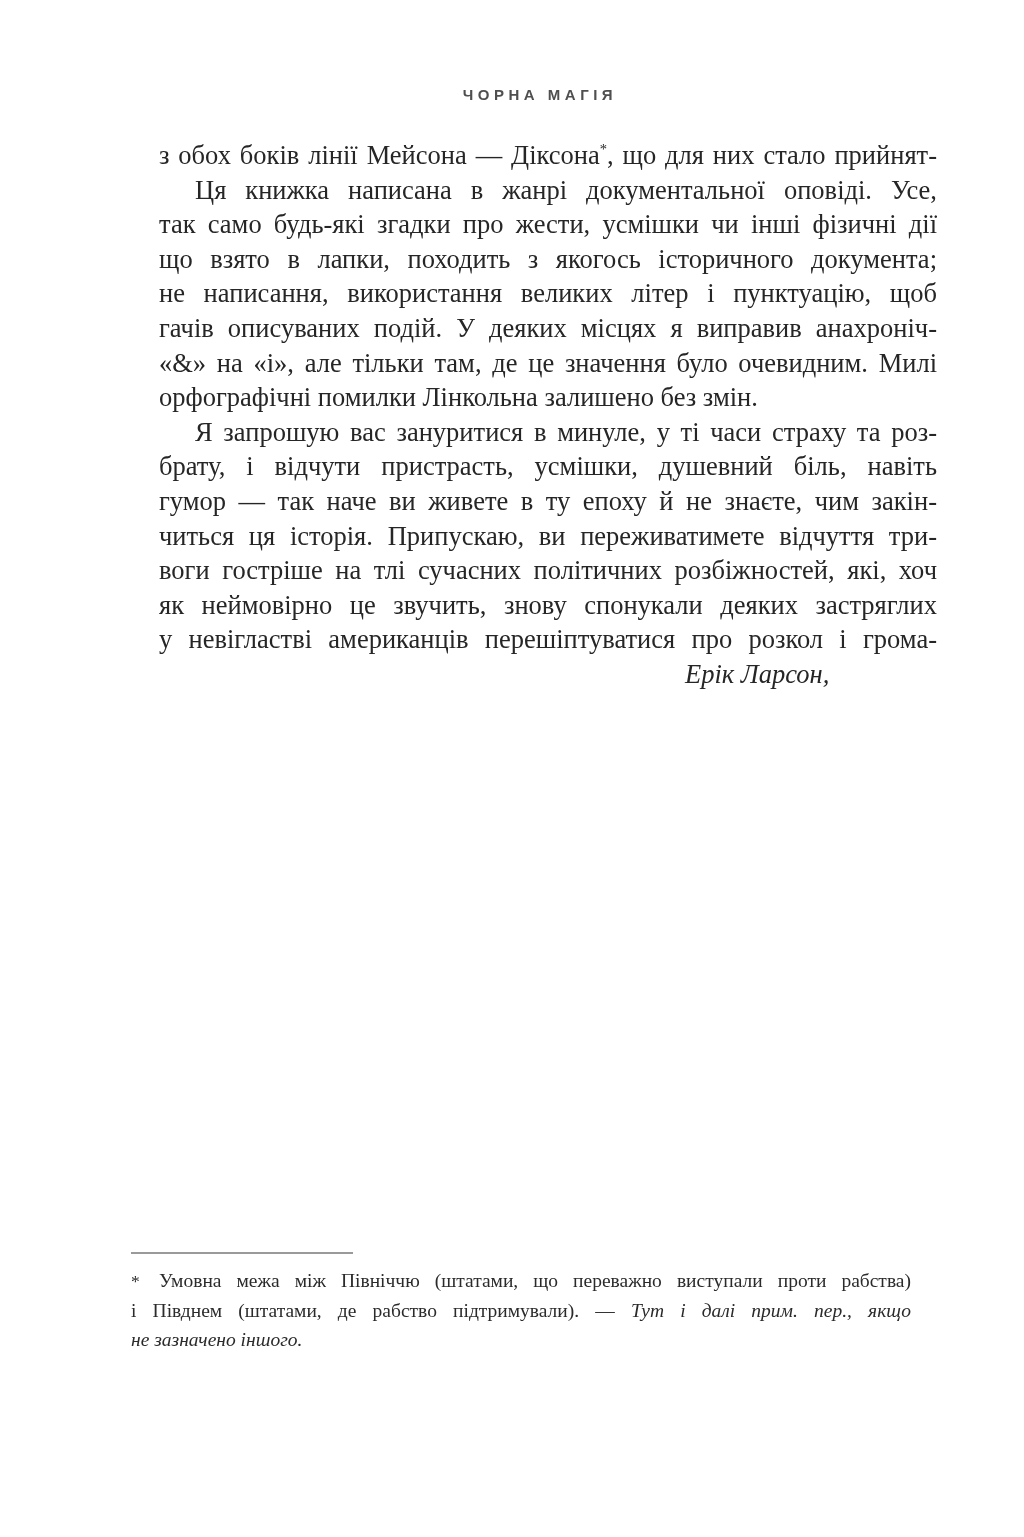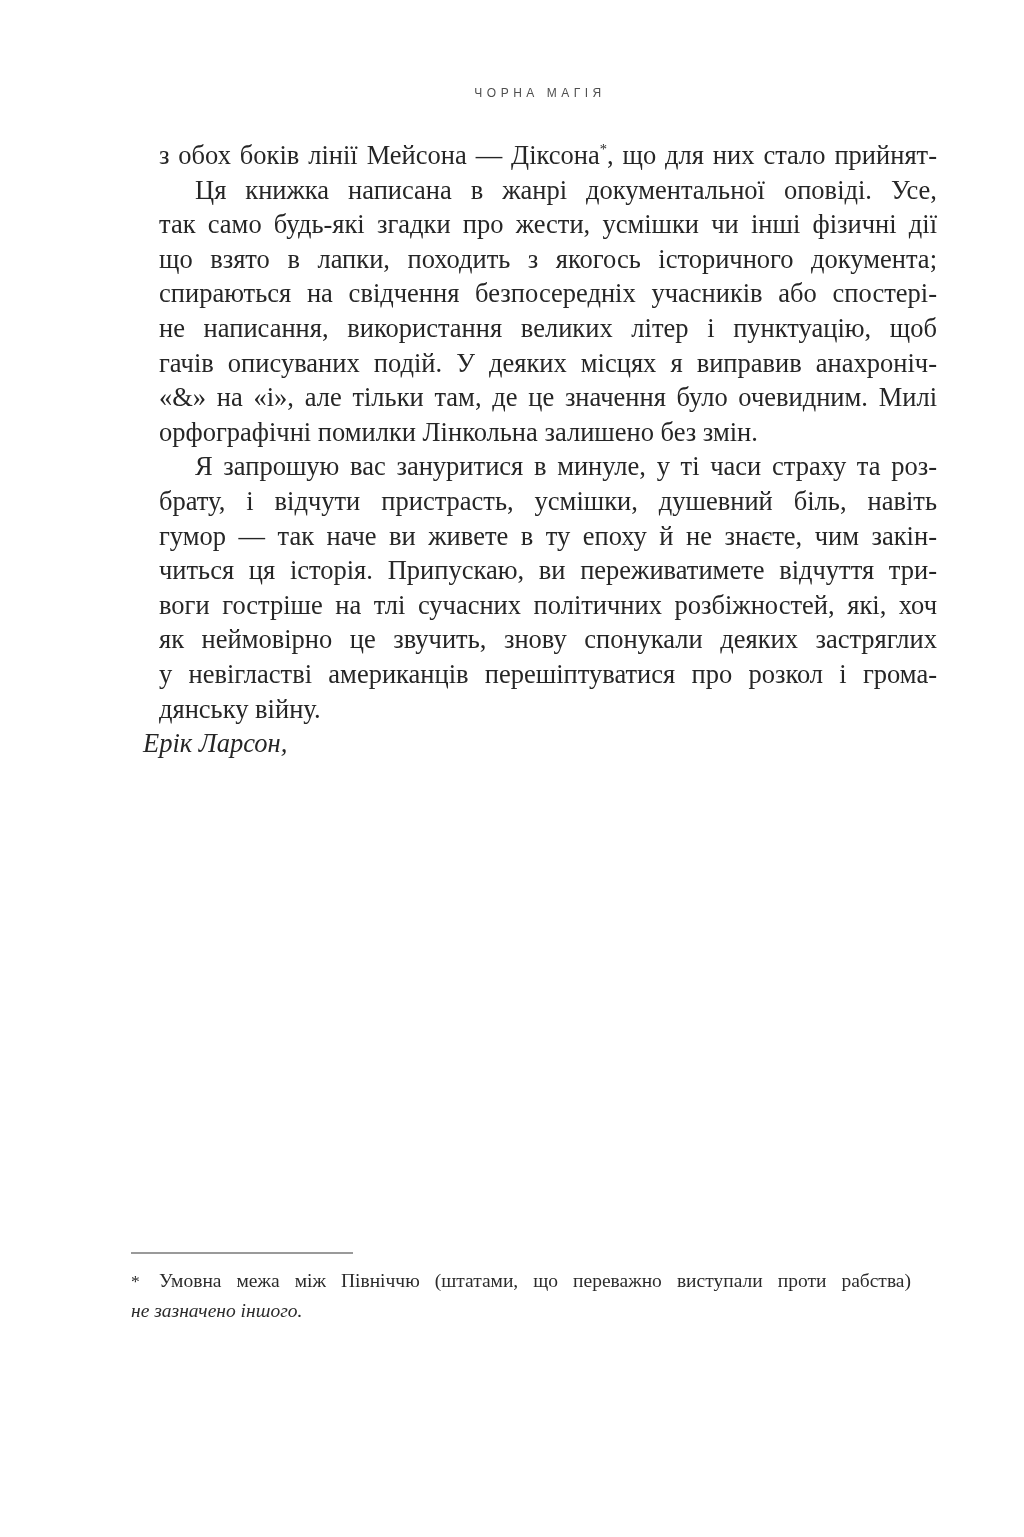--- a/index.html
+++ b/index.html
@@ -12,23 +12,24 @@
     color: #262626;
     overflow: hidden;
   }
   .running-head {
     position: absolute;
     top: 86px;
     left: 143px;
     width: 794px;
     text-align: center;
     font-family: "Liberation Sans", sans-serif;
-    font-size: 12px;
+    font-size: 15px;
     letter-spacing: 4.5px;
     color: #4f4f4f;
+    font-weight: bold;
   }
   .body-text {
     position: absolute;
     top: 138px;
     left: 143px;
     width: 794px;
     font-size: 26.5px;
     line-height: 34.6px;
   }
   .line {
@@ -37,20 +38,21 @@
     margin-left: 16px;
   }
   .line.last { text-align-last: left; }
   .line.indent { text-indent: 36px; }
   .line sup {
     font-size: 0.55em;
     line-height: 0;
     vertical-align: super;
   }
   .signature {
+    margin-left: 542px;
     font-style: italic;
   }
   .signature .sig-line {
     text-align: left;
     line-height: 34.6px;
   }
   .footnote {
     position: absolute;
     left: 131px;
     top: 1252px;
@@ -82,40 +84,39 @@
 <div class="page">
 
   <div class="running-head">ЧОРНА МАГІЯ</div>
 
   <div class="body-text">
 
     <div class="line">з обох боків лінії Мейсона — Діксона<sup>*</sup>, що для них стало прийнят-</div>
       <div class="line indent">Ця книжка написана в жанрі документальної оповіді. Усе,</div>
       <div class="line">так само будь-які згадки про жести, усмішки чи інші фізичні дії</div>
       <div class="line">що взято в лапки, походить з якогось історичного документа;</div>
-      <div class="line">спираються на свідчення безпосередніх учасників або спостері-</div>
       <div class="line">не написання, використання великих літер і пунктуацію, щоб</div>
       <div class="line">гачів описуваних подій. У деяких місцях я виправив анахроніч-</div>
       <div class="line">«&amp;» на «і», але тільки там, де це значення було очевидним. Милі</div>
       <div class="line last">орфографічні помилки Лінкольна залишено без змін.</div>
       <div class="line indent">Я запрошую вас зануритися в минуле, у ті часи страху та роз-</div>
       <div class="line">брату, і відчути пристрасть, усмішки, душевний біль, навіть</div>
       <div class="line">гумор — так наче ви живете в ту епоху й не знаєте, чим закін-</div>
       <div class="line">читься ця історія. Припускаю, ви переживатимете відчуття три-</div>
       <div class="line">воги гостріше на тлі сучасних політичних розбіжностей, які, хоч</div>
       <div class="line">як неймовірно це звучить, знову спонукали деяких застряглих</div>
       <div class="line">у невігластві американців перешіптуватися про розкол і грома-</div>
-      <div class="line last">дянську війну.</div>
       <div class="signature">
       <div class="sig-line">Ерік Ларсон,</div>
     </div>
   </div>
 
   <div class="footnote">
     <div class="fn-rule"></div>
     <div>
 
     <div class="fn-line"><span class="fn-marker">*</span><span>Умовна межа між Північчю (штатами, що переважно виступали проти рабства)</span></div>
+        <div class="fn-line"><span>і Півднем (штатами, де рабство підтримували). — </span><span style="font-style: italic;">Тут і далі прим. пер., якщо</span></div>
         <div class="fn-line last"><span style="font-style: italic;">не зазначено іншого.</span></div>
       </div>
   </div>
 
 </div>
 
 </body></html>

